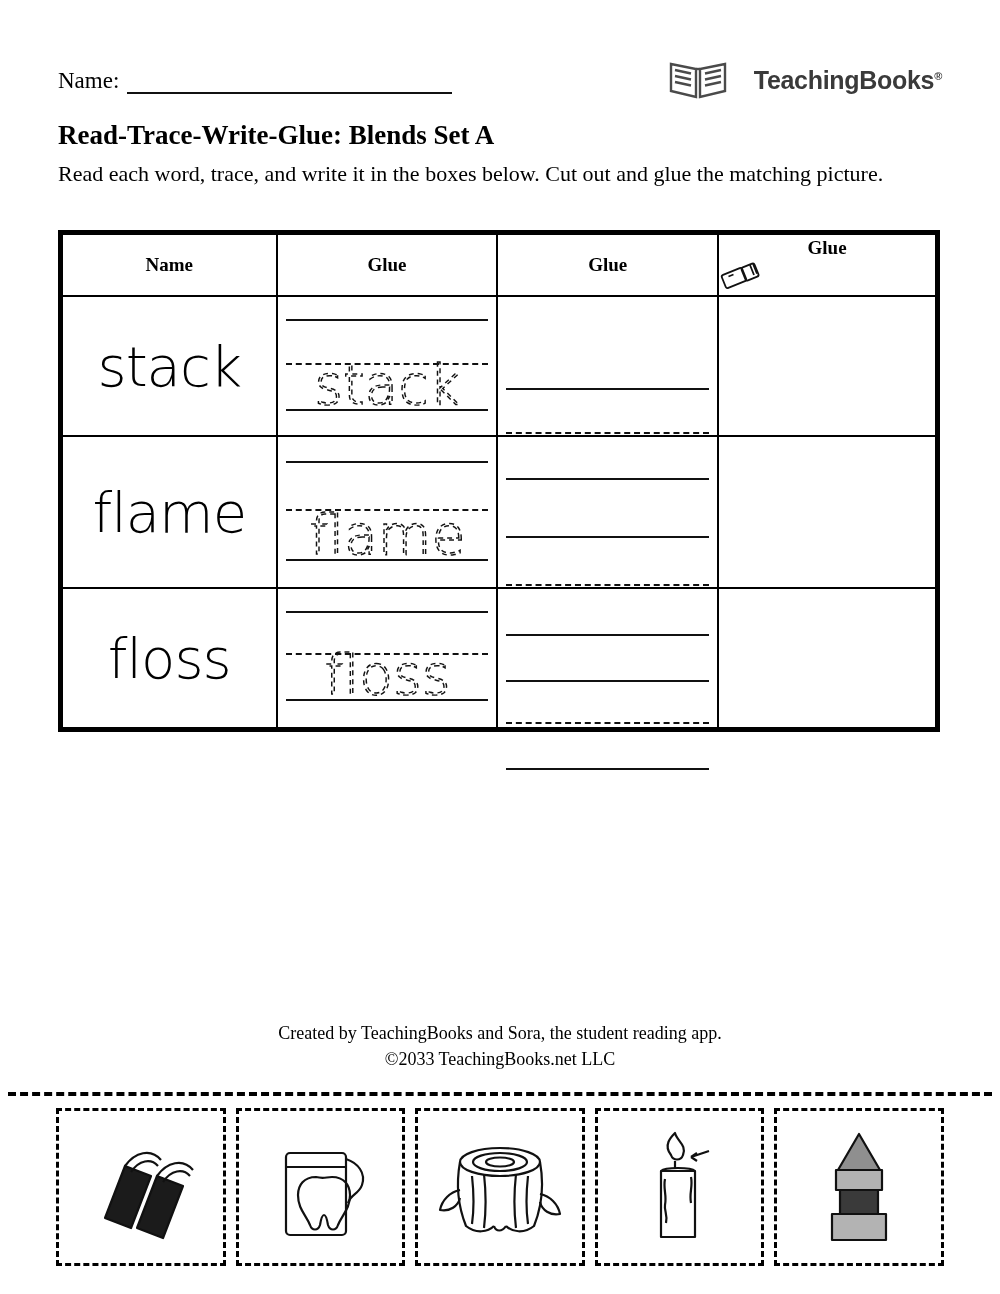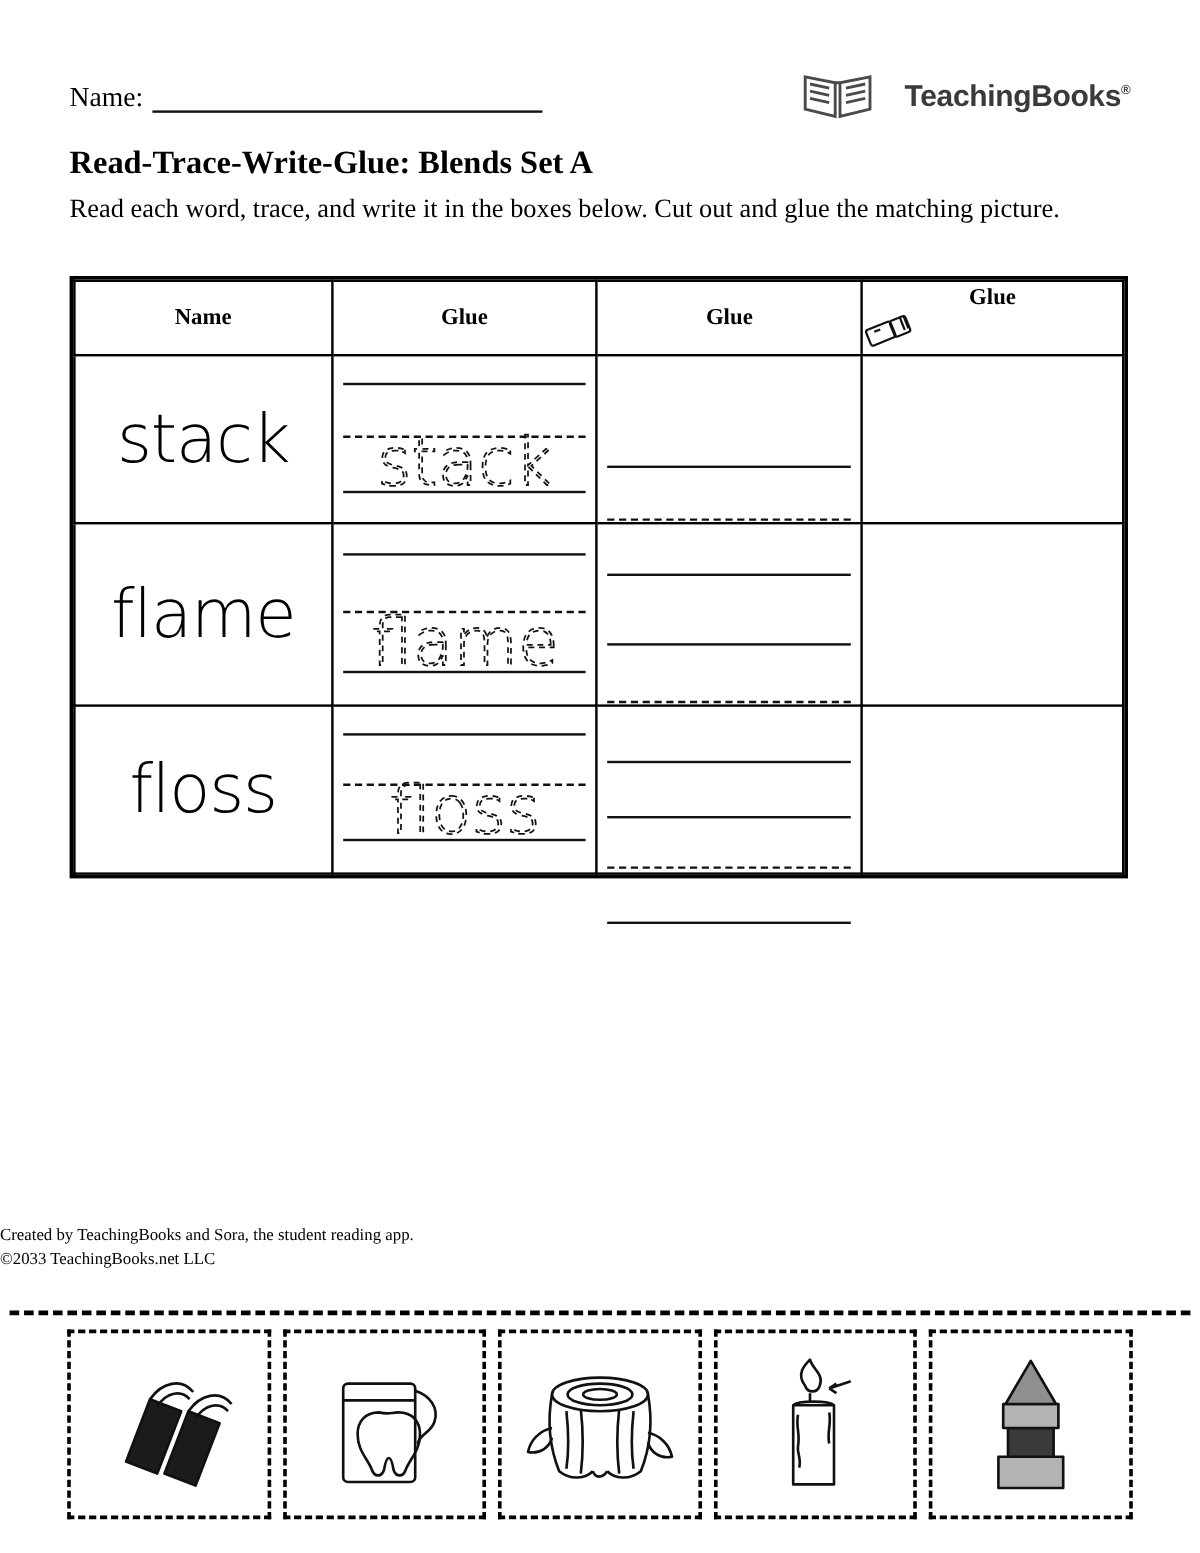--- a/index.html
+++ b/index.html
@@ -101,21 +101,22 @@
   }
   .rule.mid {
     border-top: 2px dashed #111;
   }
 
   
   .credit {
     position: absolute;
     left: 0; right: 0;
     top: 1020px;
-    font-size: 14px;
+    text-align: center;
+    font-size: 18px;
     line-height: 1.45;
   }
 
   
   .cutline {
     position: absolute;
     left: 8px; right: 8px;
     top: 1092px;
     border-top: 4px dashed #000;
   }

